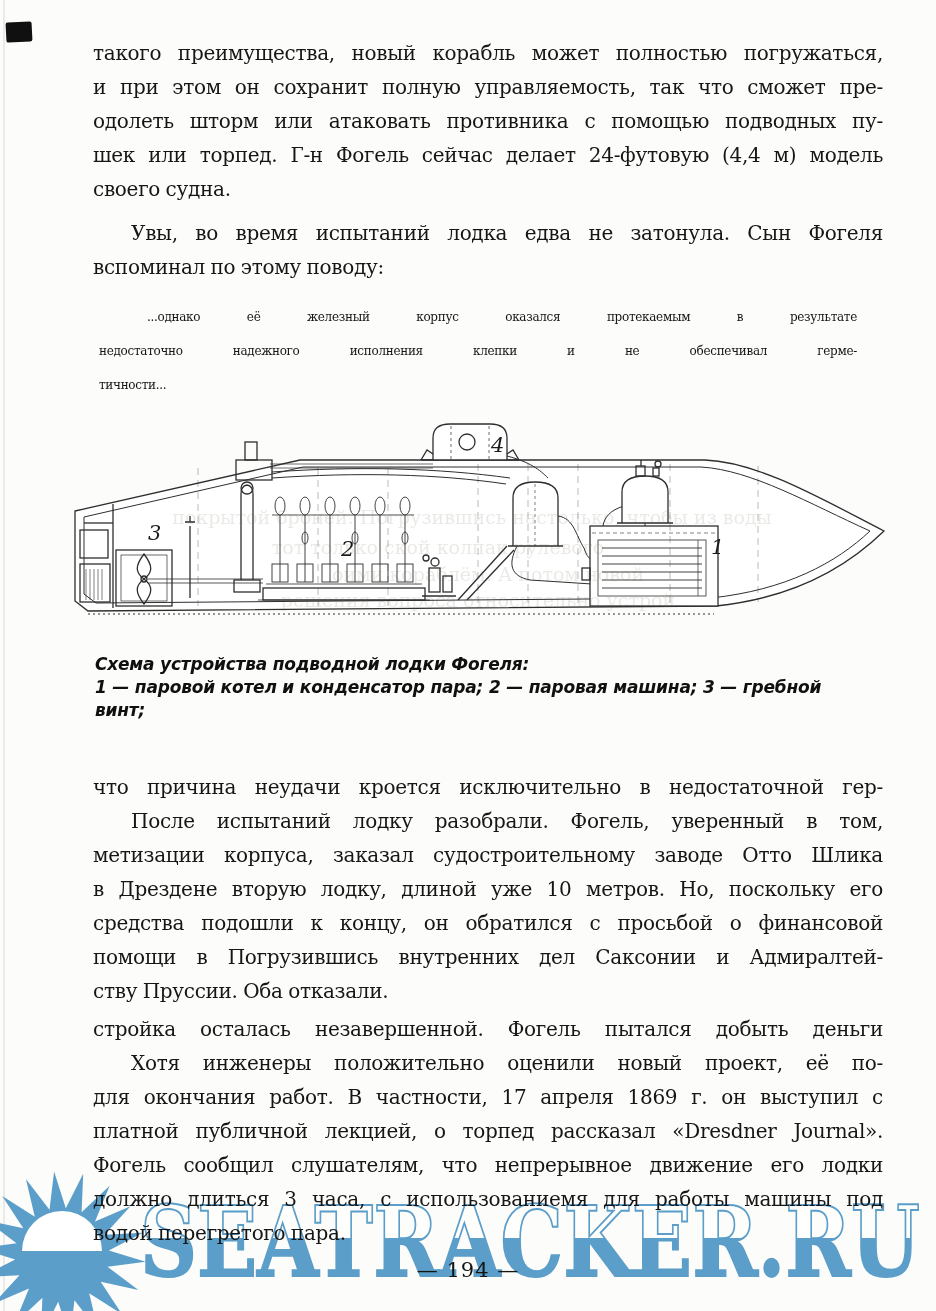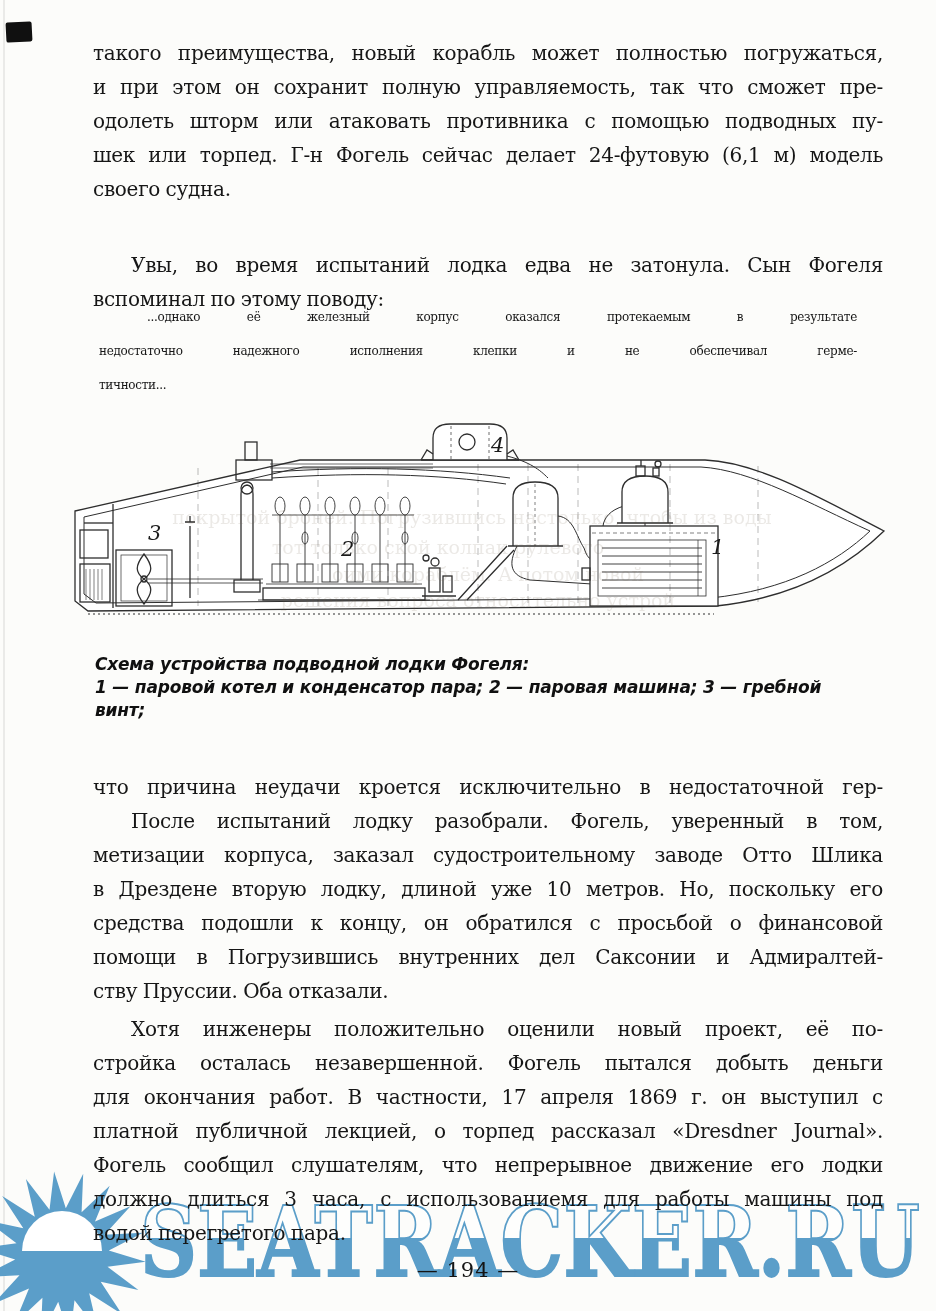--- a/index.html
+++ b/index.html
@@ -34,25 +34,25 @@
 <body>
 
 <div class="page">
   <div class="scan-edge"></div>
   <div class="corner-mark"></div>
 
   <div class="block" style="top:36px;">
     <div class="ln">такого преимущества, новый корабль может полностью погружаться,</div>
     <div class="ln">и при этом он сохранит полную управляемость, так что сможет пре-</div>
     <div class="ln">одолеть шторм или атаковать противника с помощью подводных пу-</div>
-    <div class="ln">шек или торпед. Г-н Фогель сейчас делает 24-футовую (6,1 м) модель</div>
+    <div class="ln">шек или торпед. Г-н Фогель сейчас делает 24-футовую (4,4 м) модель</div>
     <div class="ln last">своего судна.</div>
   </div>
 
-  <div class="block" style="top:216px;margin-top:32px;">
+  <div class="block" style="top:216px;">
     <div class="ln ind">Увы, во время испытаний лодка едва не затонула. Сын Фогеля</div>
     <div class="ln last">вспоминал по этому поводу:</div>
   </div>
 
   <div class="block quote" style="top:300px;">
     <div class="ln qind">...однако её железный корпус оказался протекаемым в результате</div>
     <div class="ln">недостаточно надежного исполнения клепки и не обеспечивал герме-</div>
     <div class="ln last">тичности...</div>
   </div>
 
@@ -160,22 +160,22 @@
     <div class="ln">что причина неудачи кроется исключительно в недостаточной гер-</div>
     <div class="ln ind">После испытаний лодку разобрали. Фогель, уверенный в том,</div>
     <div class="ln">метизации корпуса, заказал судостроительному заводе Отто Шлика</div>
     <div class="ln">в Дрездене вторую лодку, длиной уже 10 метров. Но, поскольку его</div>
     <div class="ln">средства подошли к концу, он обратился с просьбой о финансовой</div>
     <div class="ln">помощи в Погрузившись внутренних дел Саксонии и Адмиралтей-</div>
     <div class="ln last">ству Пруссии. Оба отказали.</div>
   </div>
 
   <div class="block" style="top:1012px;">
+    <div class="ln">стройка осталась незавершенной. Фогель пытался добыть деньги</div>
     <div class="ln ind">Хотя инженеры положительно оценили новый проект, её по-</div>
-    <div class="ln">стройка осталась незавершенной. Фогель пытался добыть деньги</div>
     <div class="ln">для окончания работ. В частности, 17 апреля 1869 г. он выступил с</div>
     <div class="ln">платной публичной лекцией, о торпед рассказал «Dresdner Journal».</div>
     <div class="ln">Фогель сообщил слушателям, что непрерывное движение его лодки</div>
     <div class="ln">должно длиться 3 часа, с использованиемя для работы машины под</div>
     <div class="ln last">водой перегретого пара.</div>
   </div>
 
   <svg class="wm-star" viewBox="0 0 180 180">
     <polygon id="star-poly" points="173.7,96.7 135.5,101.8 166.4,124.9 128.7,116.7 149.8,149.0 117.2,128.3 126.1,165.9 102.5,135.3 97.9,173.6 86.2,136.8 68.8,171.3 70.4,132.7 42.3,159.2 57.0,123.5 21.5,138.7 47.5,110.2 9.0,112.3 43.2,94.4 6.3,83.3 44.5,78.2 13.6,55.1 51.3,63.3 30.2,31.0 62.8,51.7 53.9,14.1 77.5,44.7 82.1,6.4 93.8,43.2 111.2,8.7 109.6,47.3 137.7,20.8 123.0,56.5 158.5,41.3 132.5,69.8 171.0,67.7 136.8,85.6" fill="#5b9ec9"></polygon>
     <path d="M50,86 A40,40 0 0 1 130,86 L50,86 Z" fill="#ffffff"></path>

